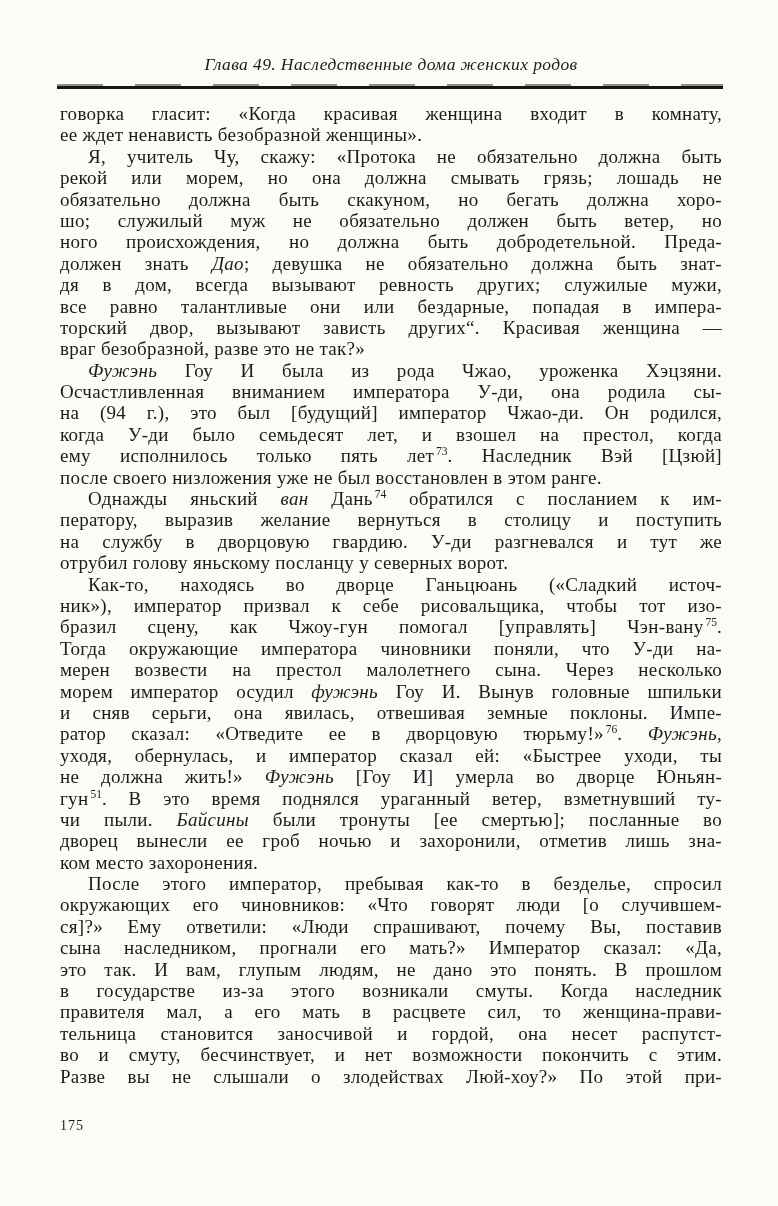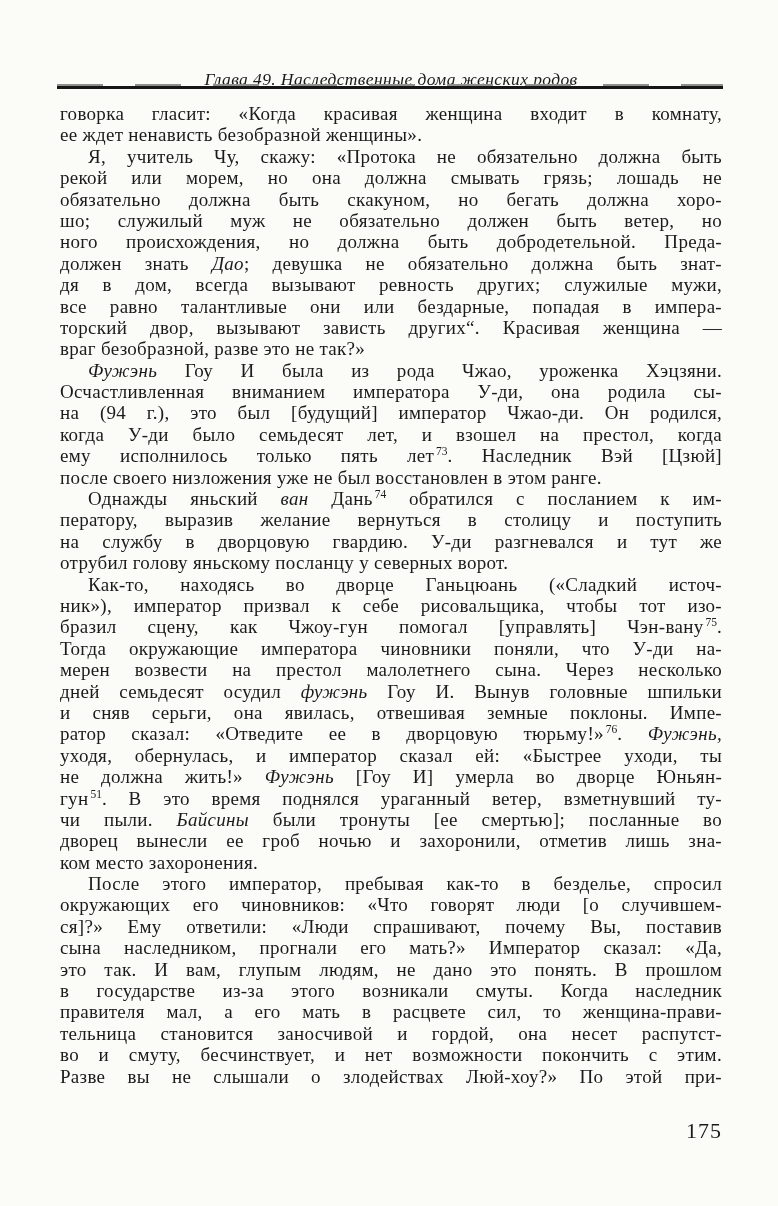--- a/index.html
+++ b/index.html
@@ -12,21 +12,21 @@
   body{
     width:778px;height:1206px;
     background:var(--paper);
     font-family:"Liberation Serif","DejaVu Serif",serif;
     color:var(--ink);
     position:relative;
     overflow:hidden;
   }
   .sheet{position:absolute;inset:0;}
   .running-head{
-    position:absolute;top:69px;left:60px;width:662px;
+    position:absolute;top:54px;left:60px;width:662px;
     text-align:center;
     font-style:italic;
     font-size:17.5px;
     letter-spacing:0.4px;
     color:var(--ink);
   }
   .head-rule{position:absolute;top:84px;left:57px;width:666px;}
   .head-rule .soft{height:2px;background:repeating-linear-gradient(90deg,var(--rule-soft) 0 46px,transparent 46px 78px);}
   .head-rule .hard{height:3px;background:var(--rule);margin-top:0px;}
   .body-text{
@@ -48,22 +48,22 @@
   .line i{font-style:italic;}
   .line sup{
     font-size:11.5px;
     letter-spacing:0;
     line-height:0;
     vertical-align:7px;
     margin-left:2px;
   }
   .page-number{
     position:absolute;top:1118px;left:60px;width:662px;
-    text-align:right;
-    font-size:22px;
+    text-align:left;
+    font-size:14px;
     letter-spacing:1px;
     color:var(--ink);
   }
 </style>
 </head>
 <body>
 
 <div class="sheet">
   <div class="running-head">Глава 49. Наследственные дома женских родов</div>
   <div class="head-rule">
@@ -91,21 +91,21 @@
       <div class="line last"><span>после своего низложения уже не был восстановлен в этом ранге.</span></div>
       <div class="line indent"><span>Однажды яньский </span><i>ван</i><span> Дань</span><sup>74</sup><span> обратился с посланием к им-</span></div>
       <div class="line"><span>ператору, выразив желание вернуться в столицу и поступить</span></div>
       <div class="line"><span>на службу в дворцовую гвардию. У-ди разгневался и тут же</span></div>
       <div class="line last"><span>отрубил голову яньскому посланцу у северных ворот.</span></div>
       <div class="line indent"><span>Как-то, находясь во дворце Ганьцюань («Сладкий источ-</span></div>
       <div class="line"><span>ник»), император призвал к себе рисовальщика, чтобы тот изо-</span></div>
       <div class="line"><span>бразил сцену, как Чжоу-гун помогал [управлять] Чэн-вану</span><sup>75</sup><span>.</span></div>
       <div class="line"><span>Тогда окружающие императора чиновники поняли, что У-ди на-</span></div>
       <div class="line"><span>мерен возвести на престол малолетнего сына. Через несколько</span></div>
-      <div class="line"><span>дней семьдесят осудил </span><i>фужэнь</i><span> Гоу И. Вынув головные шпильки</span></div>
+      <div class="line"><span>морем император осудил </span><i>фужэнь</i><span> Гоу И. Вынув головные шпильки</span></div>
       <div class="line"><span>и сняв серьги, она явилась, отвешивая земные поклоны. Импе-</span></div>
       <div class="line"><span>ратор сказал: «Отведите ее в дворцовую тюрьму!»</span><sup>76</sup><span>. </span><i>Фужэнь,</i></div>
       <div class="line"><span>уходя, обернулась, и император сказал ей: «Быстрее уходи, ты</span></div>
       <div class="line"><span>не должна жить!» </span><i>Фужэнь</i><span> [Гоу И] умерла во дворце Юньян-</span></div>
       <div class="line"><span>гун</span><sup>51</sup><span>. В это время поднялся ураганный ветер, взметнувший ту-</span></div>
       <div class="line"><span>чи пыли. </span><i>Байсины</i><span> были тронуты [ее смертью]; посланные во</span></div>
       <div class="line"><span>дворец вынесли ее гроб ночью и захоронили, отметив лишь зна-</span></div>
       <div class="line last"><span>ком место захоронения.</span></div>
       <div class="line indent"><span>После этого император, пребывая как-то в безделье, спросил</span></div>
       <div class="line"><span>окружающих его чиновников: «Что говорят люди [о случившем-</span></div>

